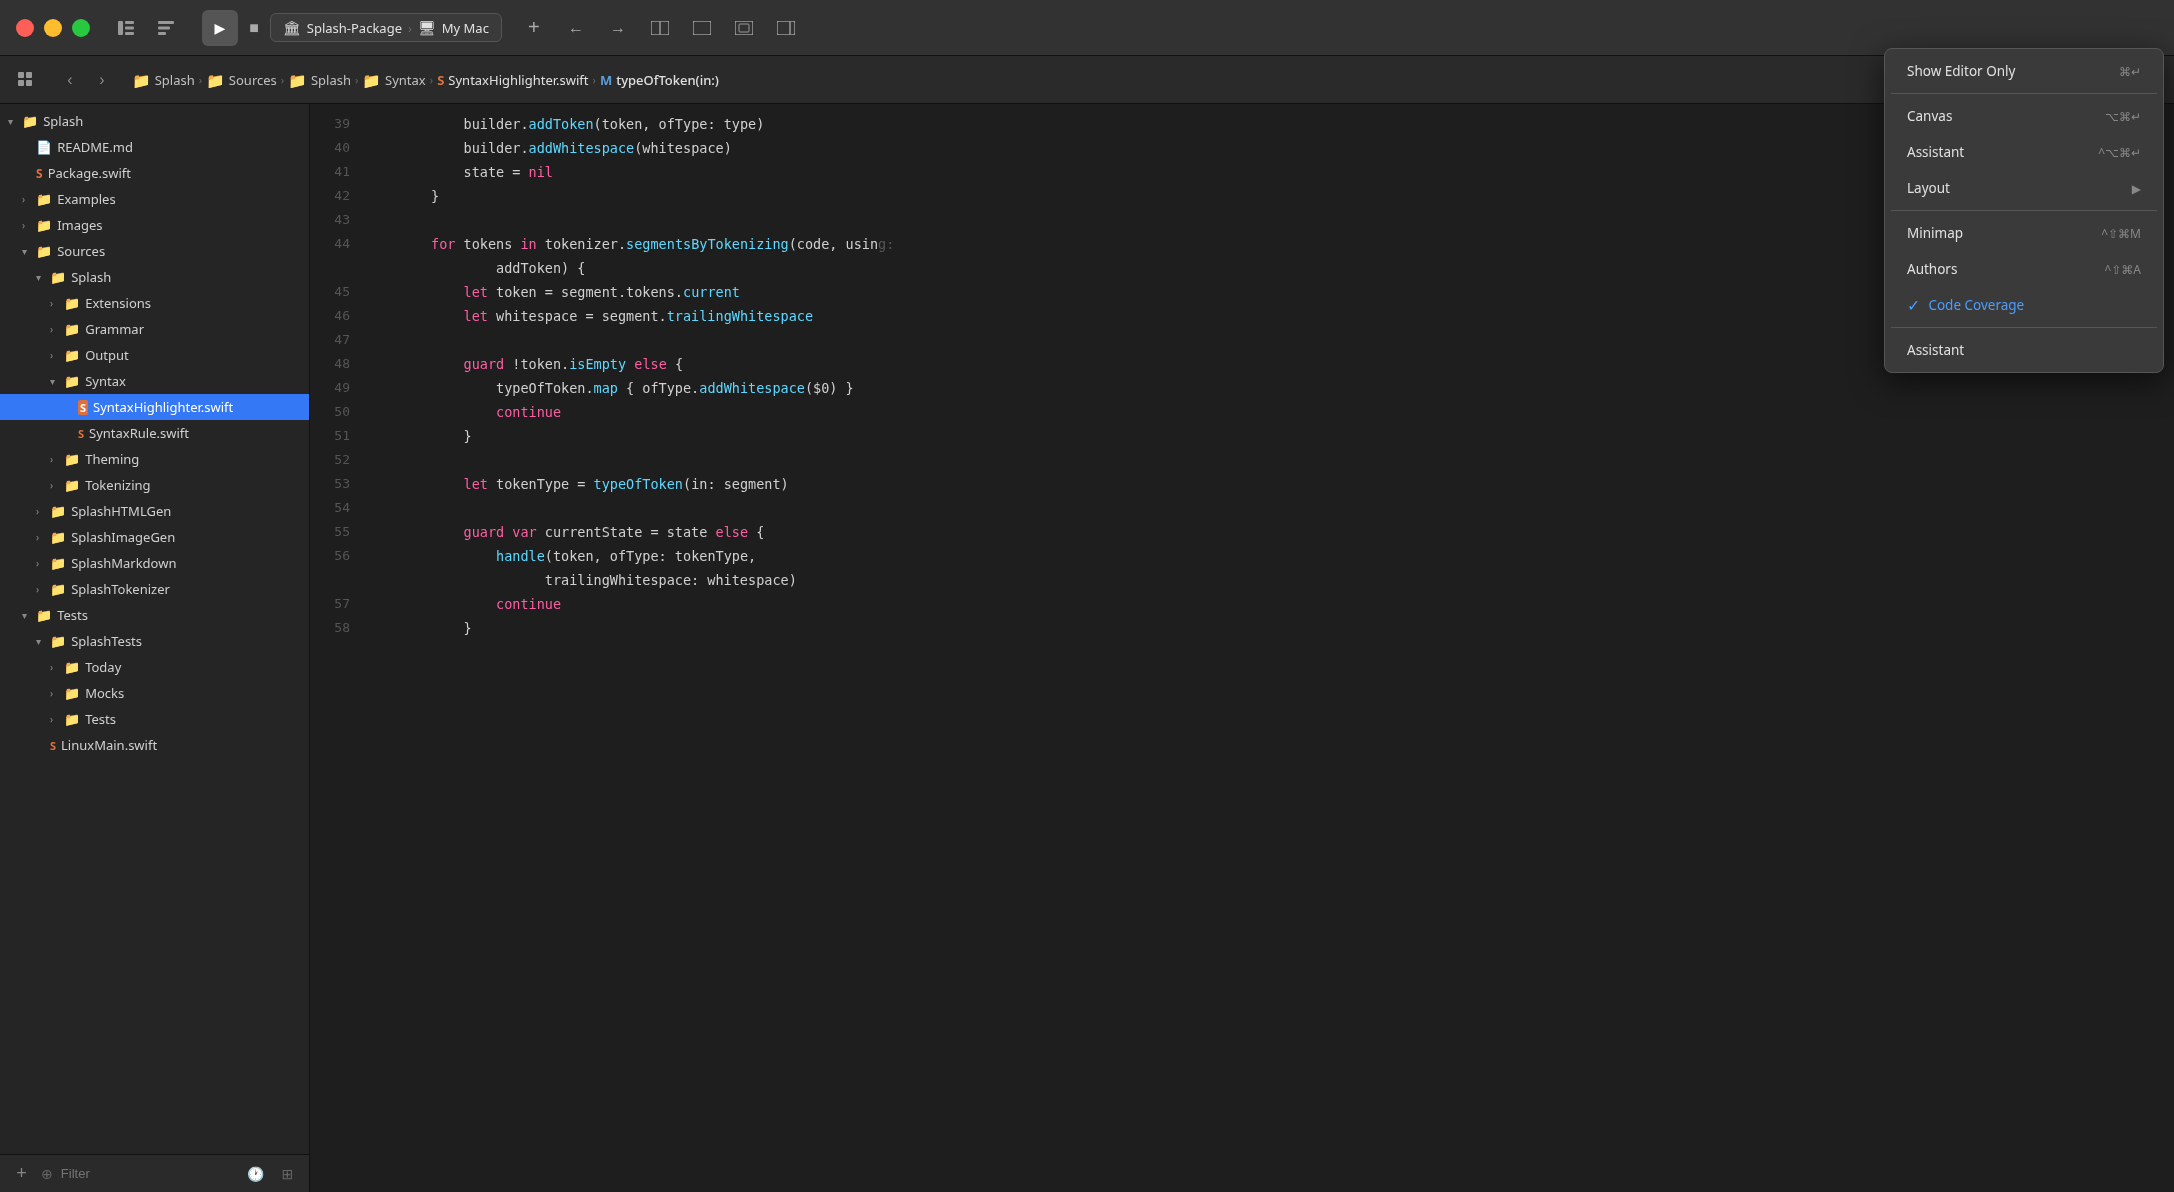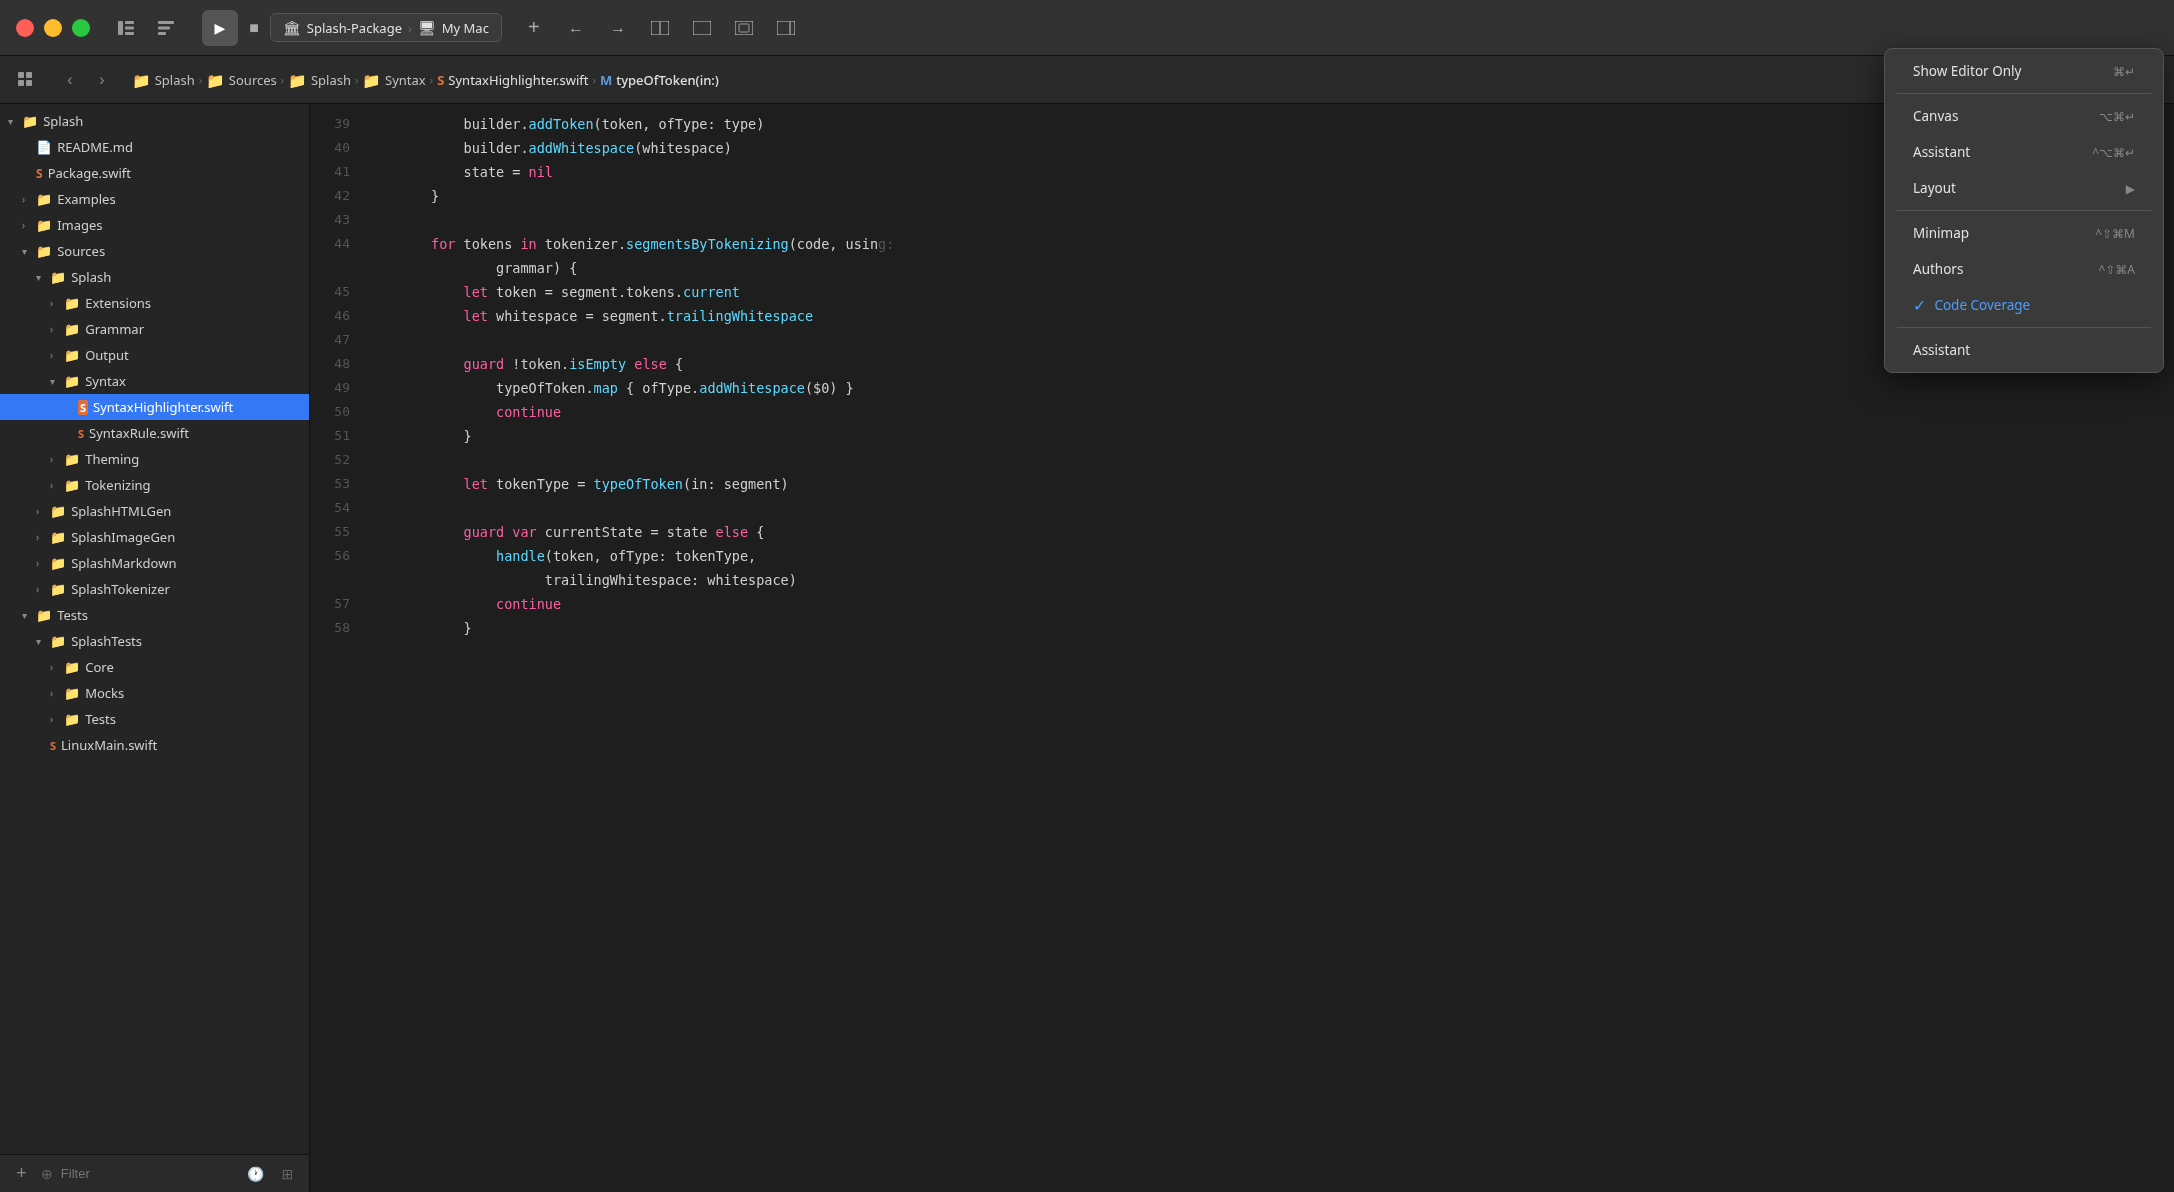--- a/index.html
+++ b/index.html
@@ -273,21 +273,21 @@
     .dropdown-menu {
       position: absolute;
       top: 48px;
       right: 10px;
       width: 280px;
       background: #3a3a3a;
       border: 1px solid #555;
       border-radius: 8px;
       box-shadow: 0 8px 32px rgba(0,0,0,0.6);
       z-index: 100;
-      padding: 4px 12px;
+      padding: 4px 6px;
     }
     .menu-item {
       display: flex;
       align-items: center;
       justify-content: space-between;
       height: 36px;
       padding: 0 16px;
       cursor: pointer;
       font-size: 13.5px;
       color: #e0e0e0;
@@ -556,21 +556,21 @@
         <span class="tree-label">Tests</span>
       </div>
       <div class="tree-item depth-2">
         <span class="tree-chevron">▾</span>
         <span class="tree-icon folder-icon-blue">📁</span>
         <span class="tree-label">SplashTests</span>
       </div>
       <div class="tree-item depth-3">
         <span class="tree-chevron">›</span>
         <span class="tree-icon folder-icon-blue">📁</span>
-        <span class="tree-label">Core</span>
+        <span class="tree-label">Today</span>
       </div>
       <div class="tree-item depth-3">
         <span class="tree-chevron">›</span>
         <span class="tree-icon folder-icon-blue">📁</span>
         <span class="tree-label">Mocks</span>
       </div>
       <div class="tree-item depth-3">
         <span class="tree-chevron">›</span>
         <span class="tree-icon folder-icon-blue">📁</span>
         <span class="tree-label">Tests</span>
@@ -615,21 +615,21 @@
       <div>57</div>
       <div>58</div>
       <div>&nbsp;</div>
     </div>
     <div class="code-content"><span class="var">            builder.</span><span class="fn2">addToken</span><span class="var">(token, ofType: type)</span>
 <span class="var">            builder.</span><span class="fn2">addWhitespace</span><span class="var">(whitespace)</span>
 <span class="var">            state = </span><span class="kw">nil</span>
 <span class="var">        }</span>
 
 <span class="kw">        for</span><span class="var"> tokens </span><span class="kw">in</span><span class="var"> tokenizer.</span><span class="fn2">segmentsByTokenizing</span><span class="var">(code, usin</span><span style="color:#555">g:</span>
-<span class="var">                grammar) {</span>
+<span class="var">                addToken) {</span>
 <span class="kw">            let</span><span class="var"> token = segment.tokens.</span><span class="fn2">current</span>
 <span class="kw">            let</span><span class="var"> whitespace = segment.</span><span class="fn2">trailingWhitespace</span>
 
 <span class="kw">            guard</span><span class="var"> !token.</span><span class="fn2">isEmpty</span><span class="var"> </span><span class="kw">else</span><span class="var"> {</span>
 <span class="var">                typeOfToken.</span><span class="fn2">map</span><span class="var"> { ofType.</span><span class="fn2">addWhitespace</span><span class="var">($0) }</span>
 <span class="kw">                continue</span>
 <span class="var">            }</span>
 
 <span class="kw">            let</span><span class="var"> tokenType = </span><span class="fn2">typeOfToken</span><span class="var">(in: segment)</span>
 

